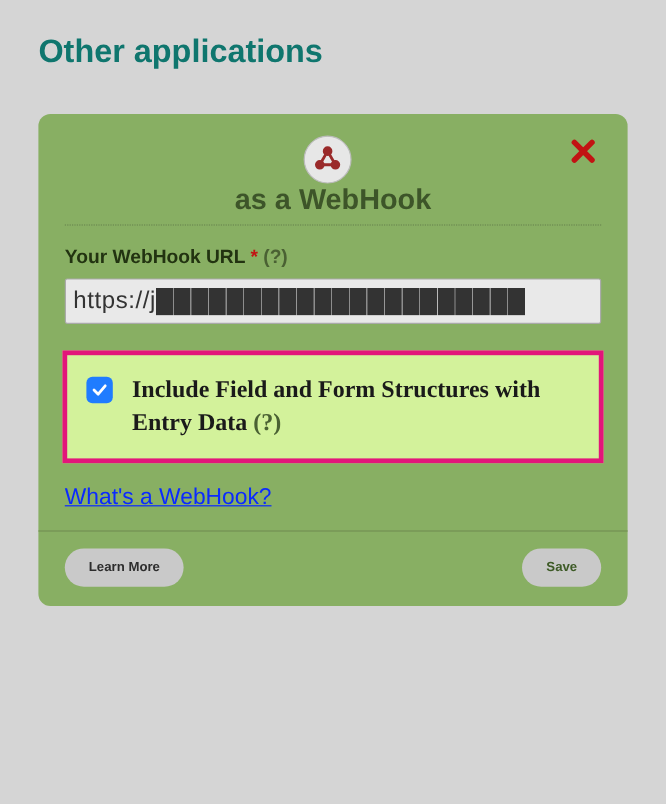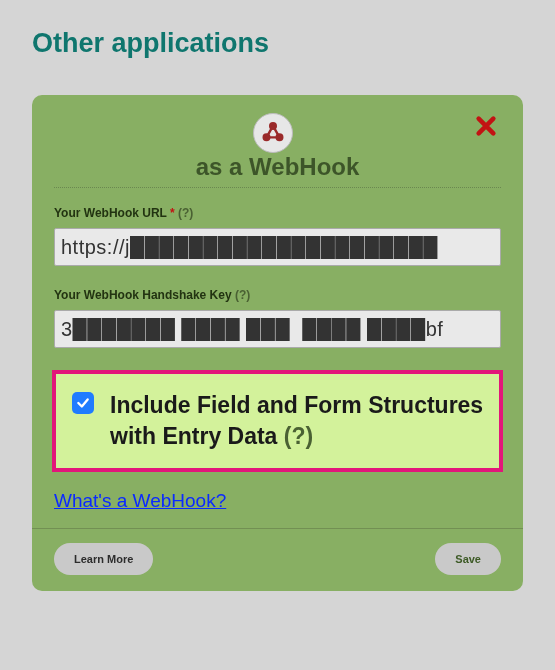--- a/index.html
+++ b/index.html
@@ -45,21 +45,21 @@
       color: #3d5529;
     }
     .close-btn {
       position: absolute;
       right: 4px;
       top: 2px;
       cursor: pointer;
     }
     .form-group { margin-bottom: 22px; }
     .label {
-      font-size: 12px;
+      font-size: 16px;
       font-weight: 700;
       color: #223311;
       margin-bottom: 8px;
       display: block;
     }
     .required { color: #c21313; font-weight: 700; }
     .help {
       color: #4a6133;
       font-weight: 700;
       cursor: pointer;
@@ -91,24 +91,25 @@
       background: #1f7cff;
       display: inline-flex;
       align-items: center;
       justify-content: center;
       flex-shrink: 0;
       margin: 2px 16px 0 4px;
       cursor: pointer;
     }
     .checkbox svg { display: block; }
     .checkbox-label {
-      font-size: 23px;
+      font-size: 20px;
       font-weight: 700;
       color: #1a1a1a;
       line-height: 1.35;
+      font-family: Liberation Serif, serif;
     }
     .link {
       color: #0a2aff;
       text-decoration: underline;
       font-size: 19px;
       font-weight: 400;
       cursor: pointer;
       display: inline-block;
       margin: 8px 0 16px 0;
     }
@@ -160,27 +161,20 @@
 
   <div class="form-group">
     <label class="label">
       <span>Your WebHook URL</span>
       <span class="required">*</span>
       <span class="help">(?)</span>
     </label>
     <input type="text" class="text-input" value="https://j█████████████████████" style="">
   </div>
 
-  <div class="form-group">
-    <label class="label">
-      <span>Your WebHook Handshake Key</span>
-      <span class="help">(?)</span>
-    </label>
-    <input type="text" class="text-input" value="3███████ ████ ███  ████ ████bf" style="">
-  </div>
 
   <div class="highlight-box">
     <span class="checkbox">
       <svg width="14" height="14" viewBox="0 0 24 24">
         <path d="M4 12 L10 18 L20 6" stroke="#fff" stroke-width="4" fill="none" stroke-linecap="round" stroke-linejoin="round"></path>
       </svg>
     </span>
     <span class="checkbox-label">
       <span>Include Field and Form Structures with Entry Data</span>
       <span class="help">(?)</span>

